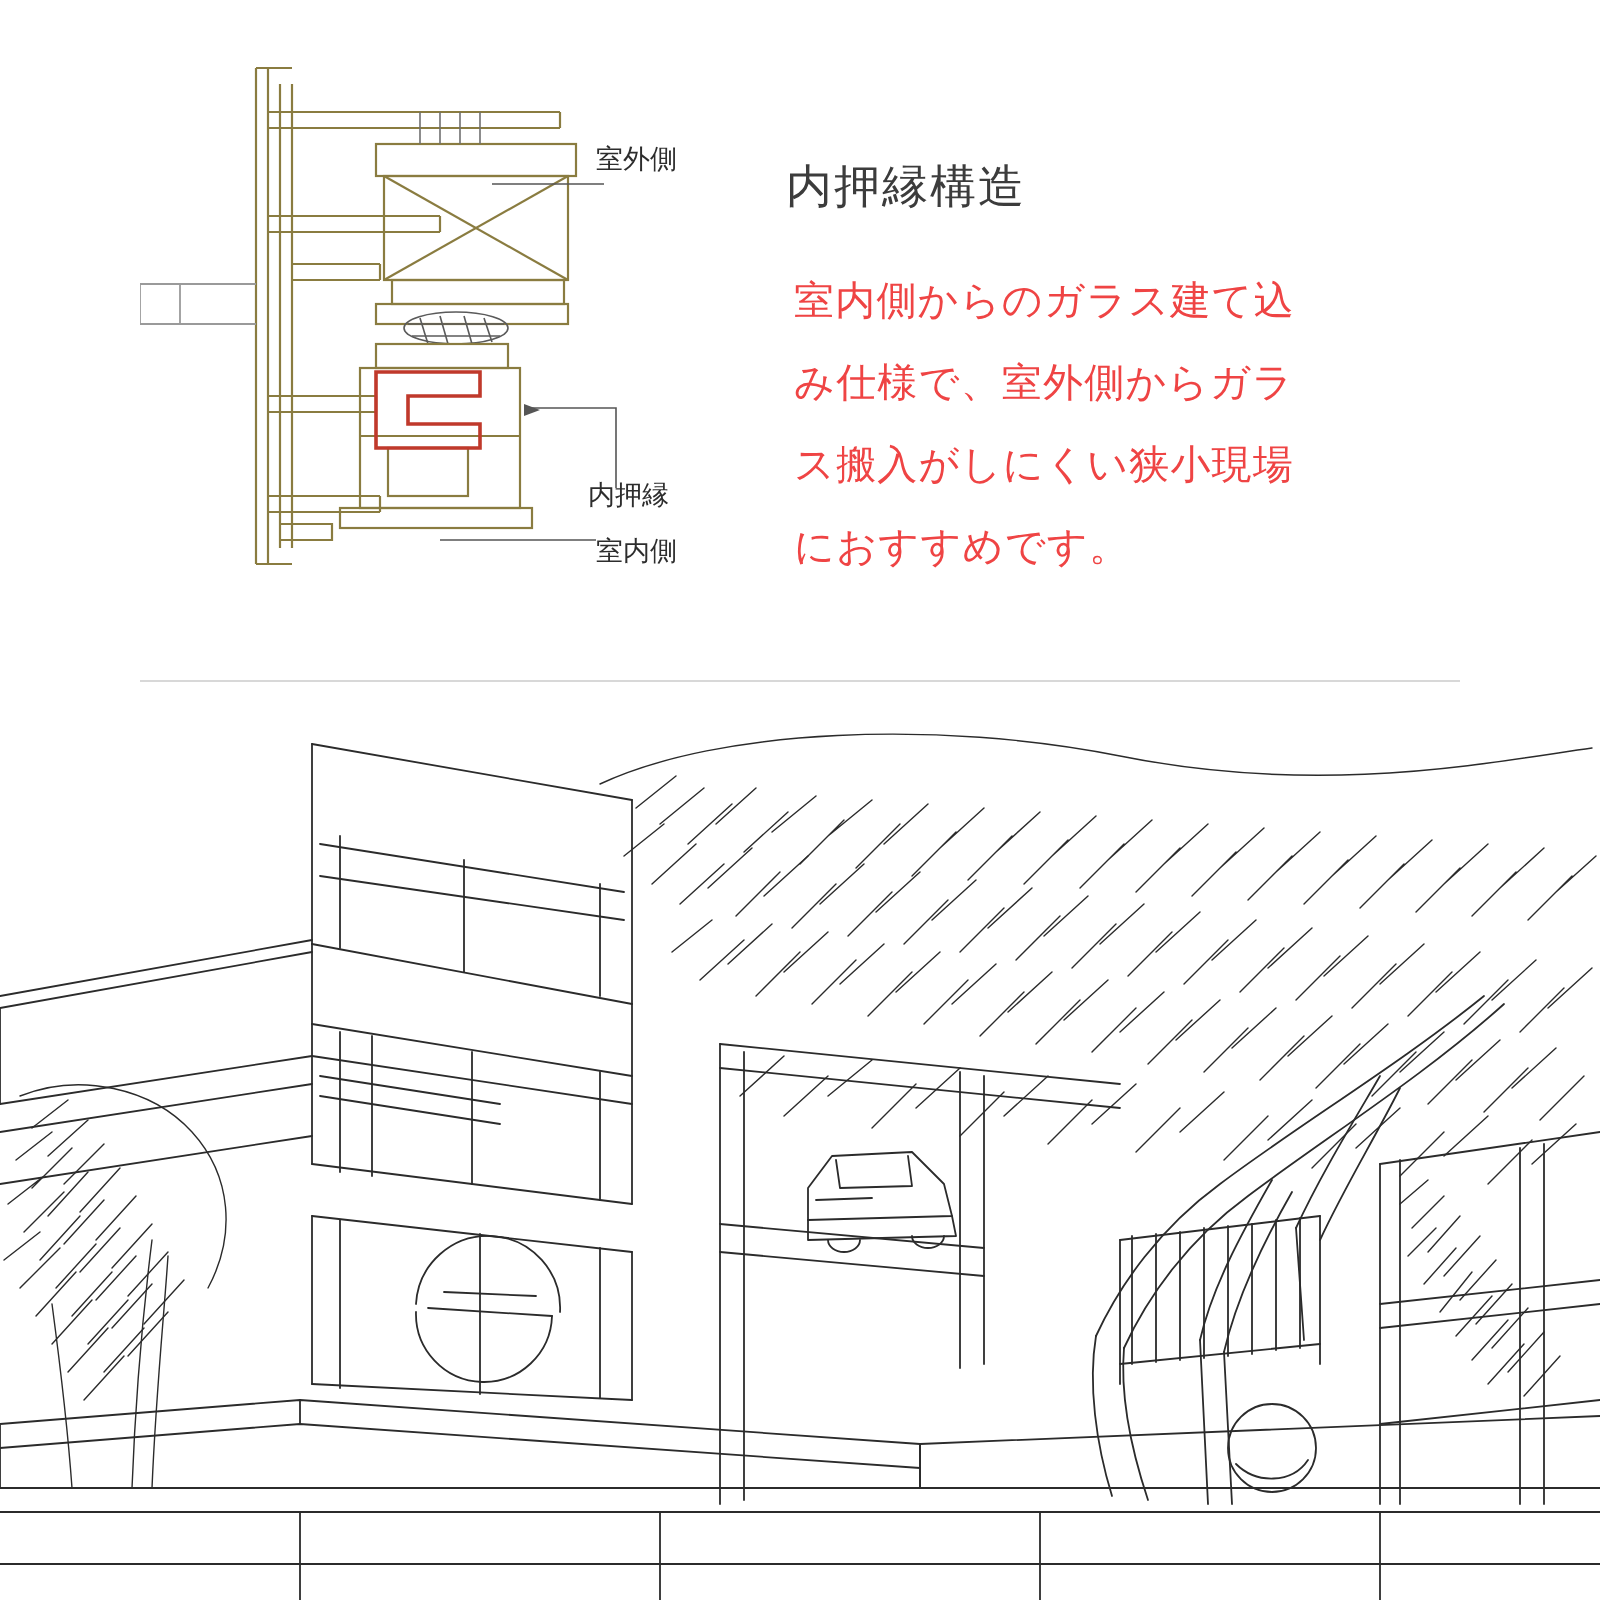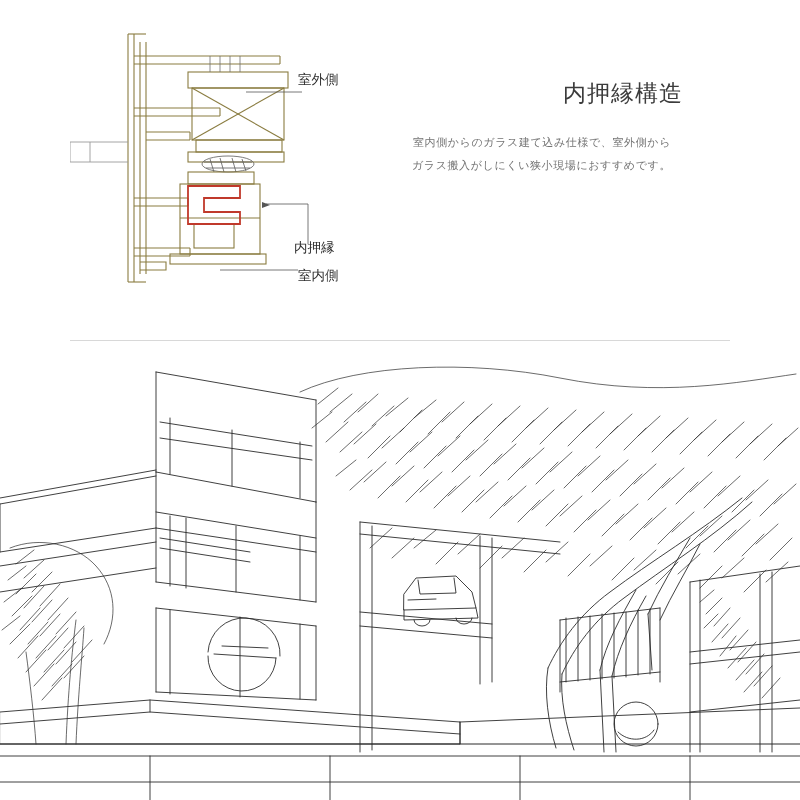--- a/index.html
+++ b/index.html
@@ -31,37 +31,36 @@
     top: 12px;
     width: 300px;
     height: 300px;
   }
 
   #text-block {
     position: absolute;
     left: 393px;
     top: 78px;
     width: 290px;
-    text-align: right;
   }
 
   #heading {
     font-size: 23px;
     letter-spacing: 1px;
     color: #3c3c3c;
     margin: 0 0 22px 0;
     font-weight: normal;
   }
 
   #body-copy {
-    font-size: 11px;
+    font-size: 20px;
     line-height: 2.05;
     letter-spacing: 0.6px;
-    color: #737373;
-    margin: 16px;
+    color: #ef4444;
+    margin: 4px;
     width: 262px;
   }
 
   #divider {
     position: absolute;
     left: 70px;
     top: 340px;
     width: 660px;
     height: 1px;
     background: #d8d8d8;

